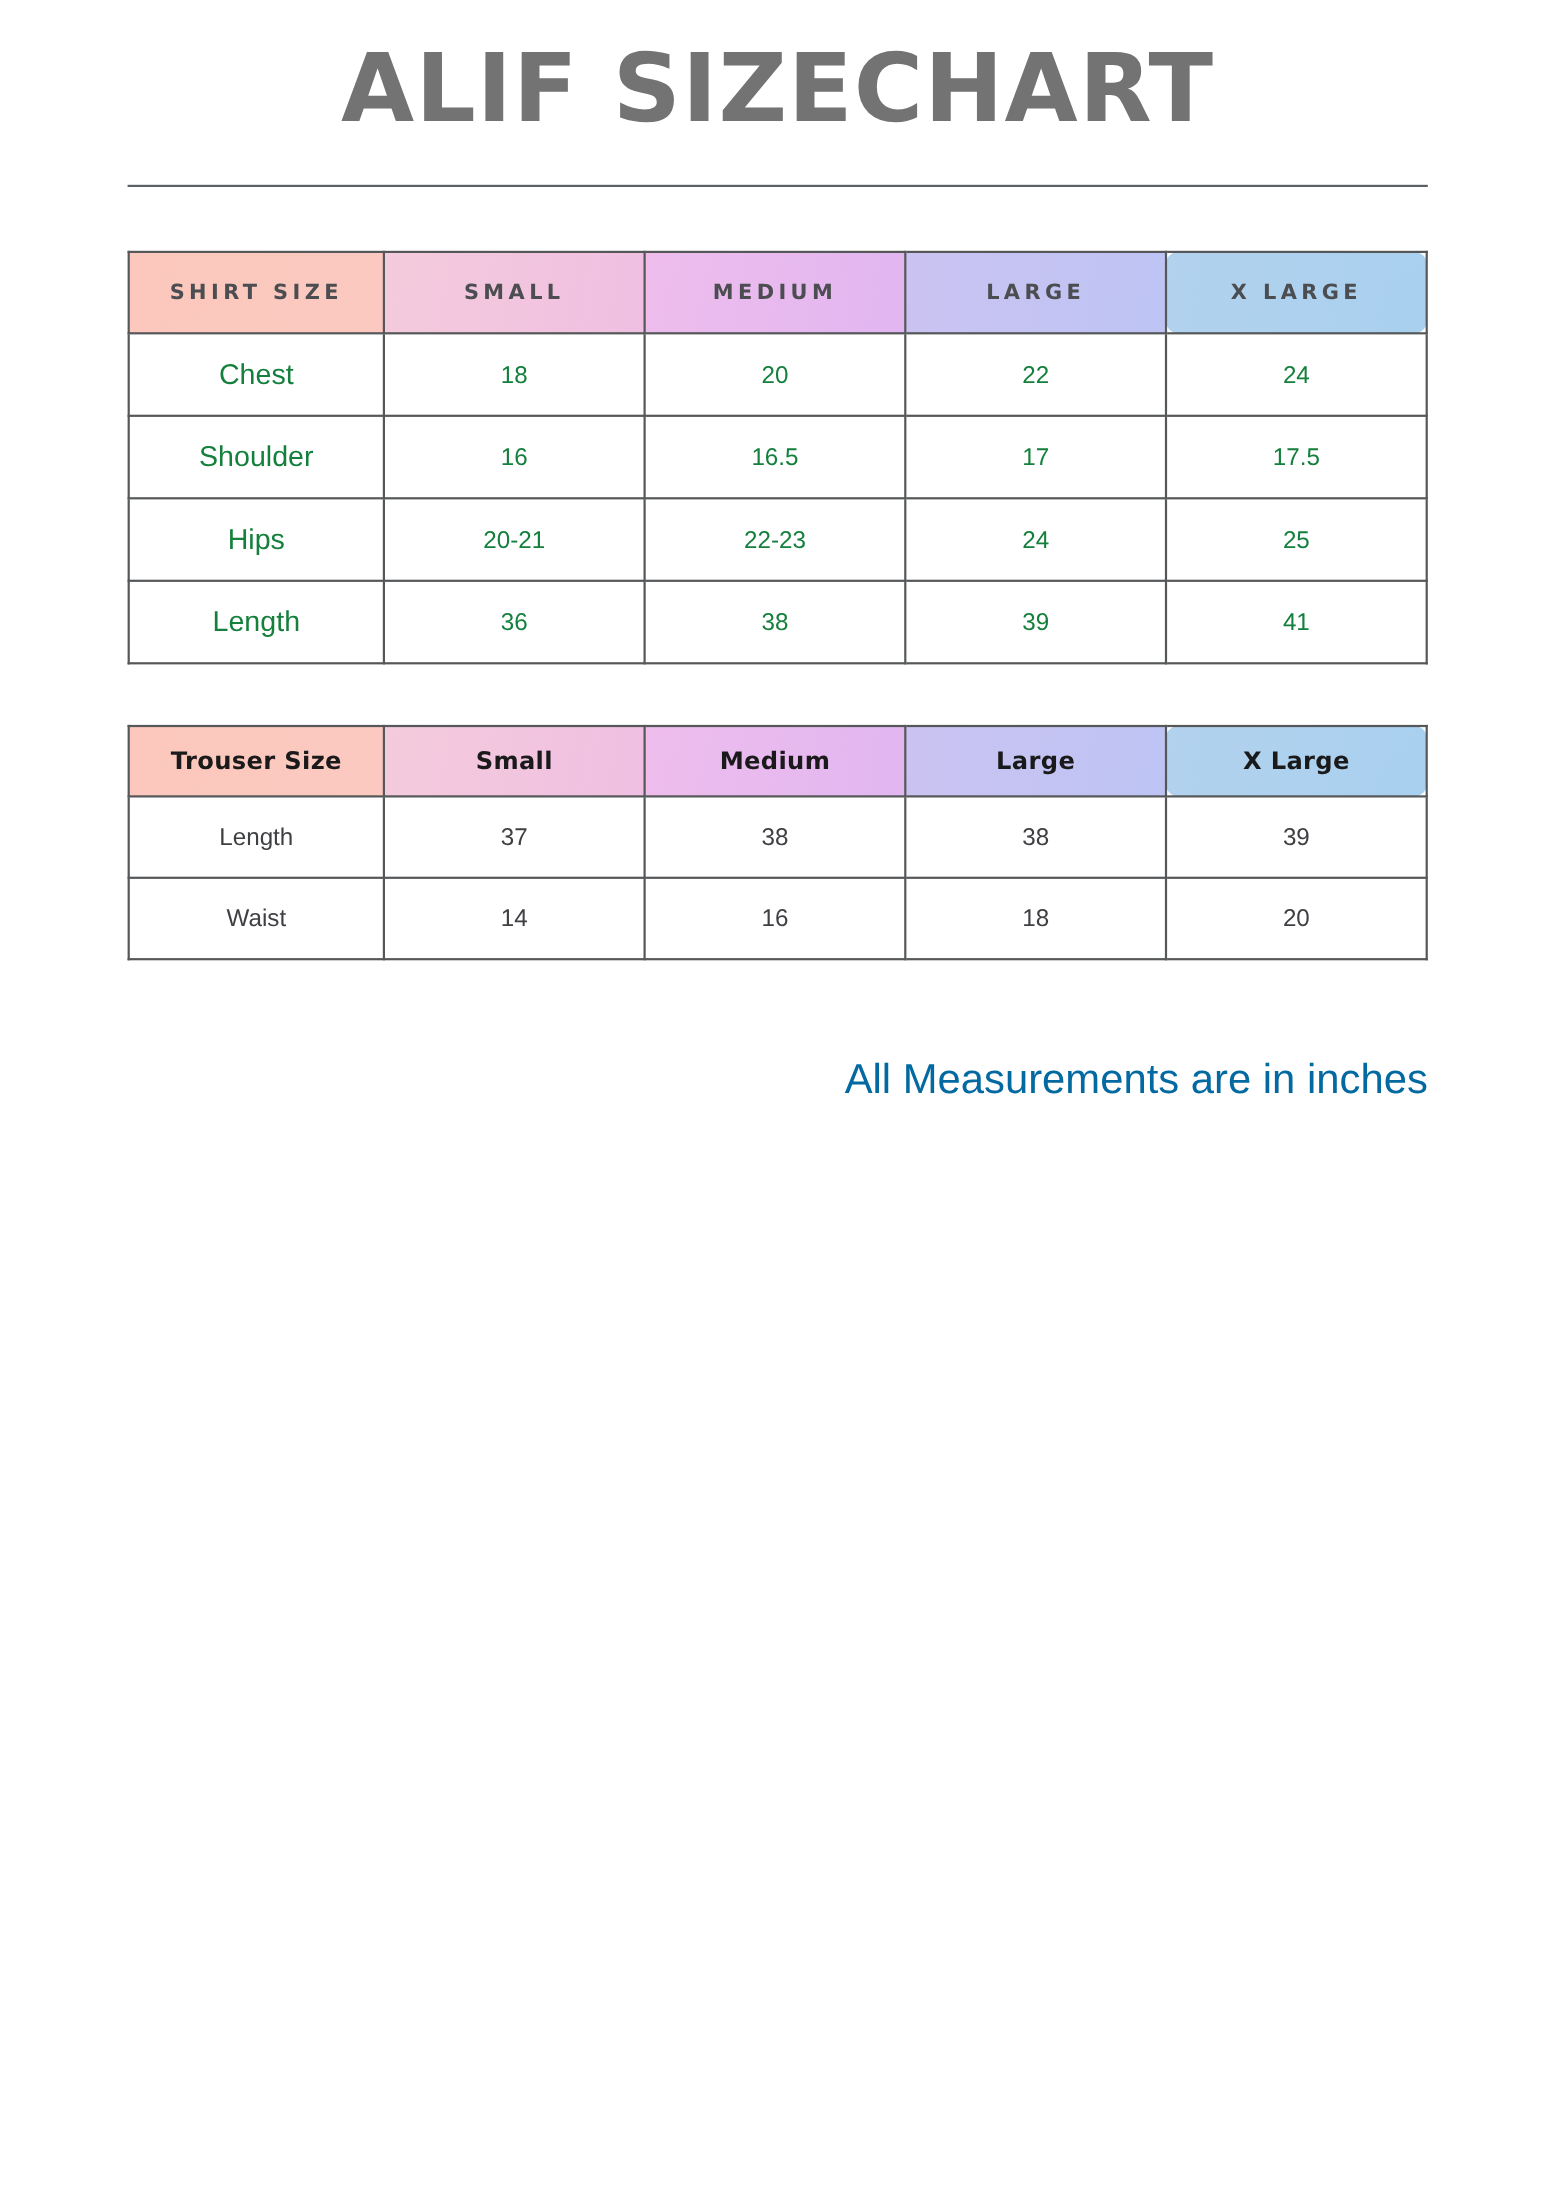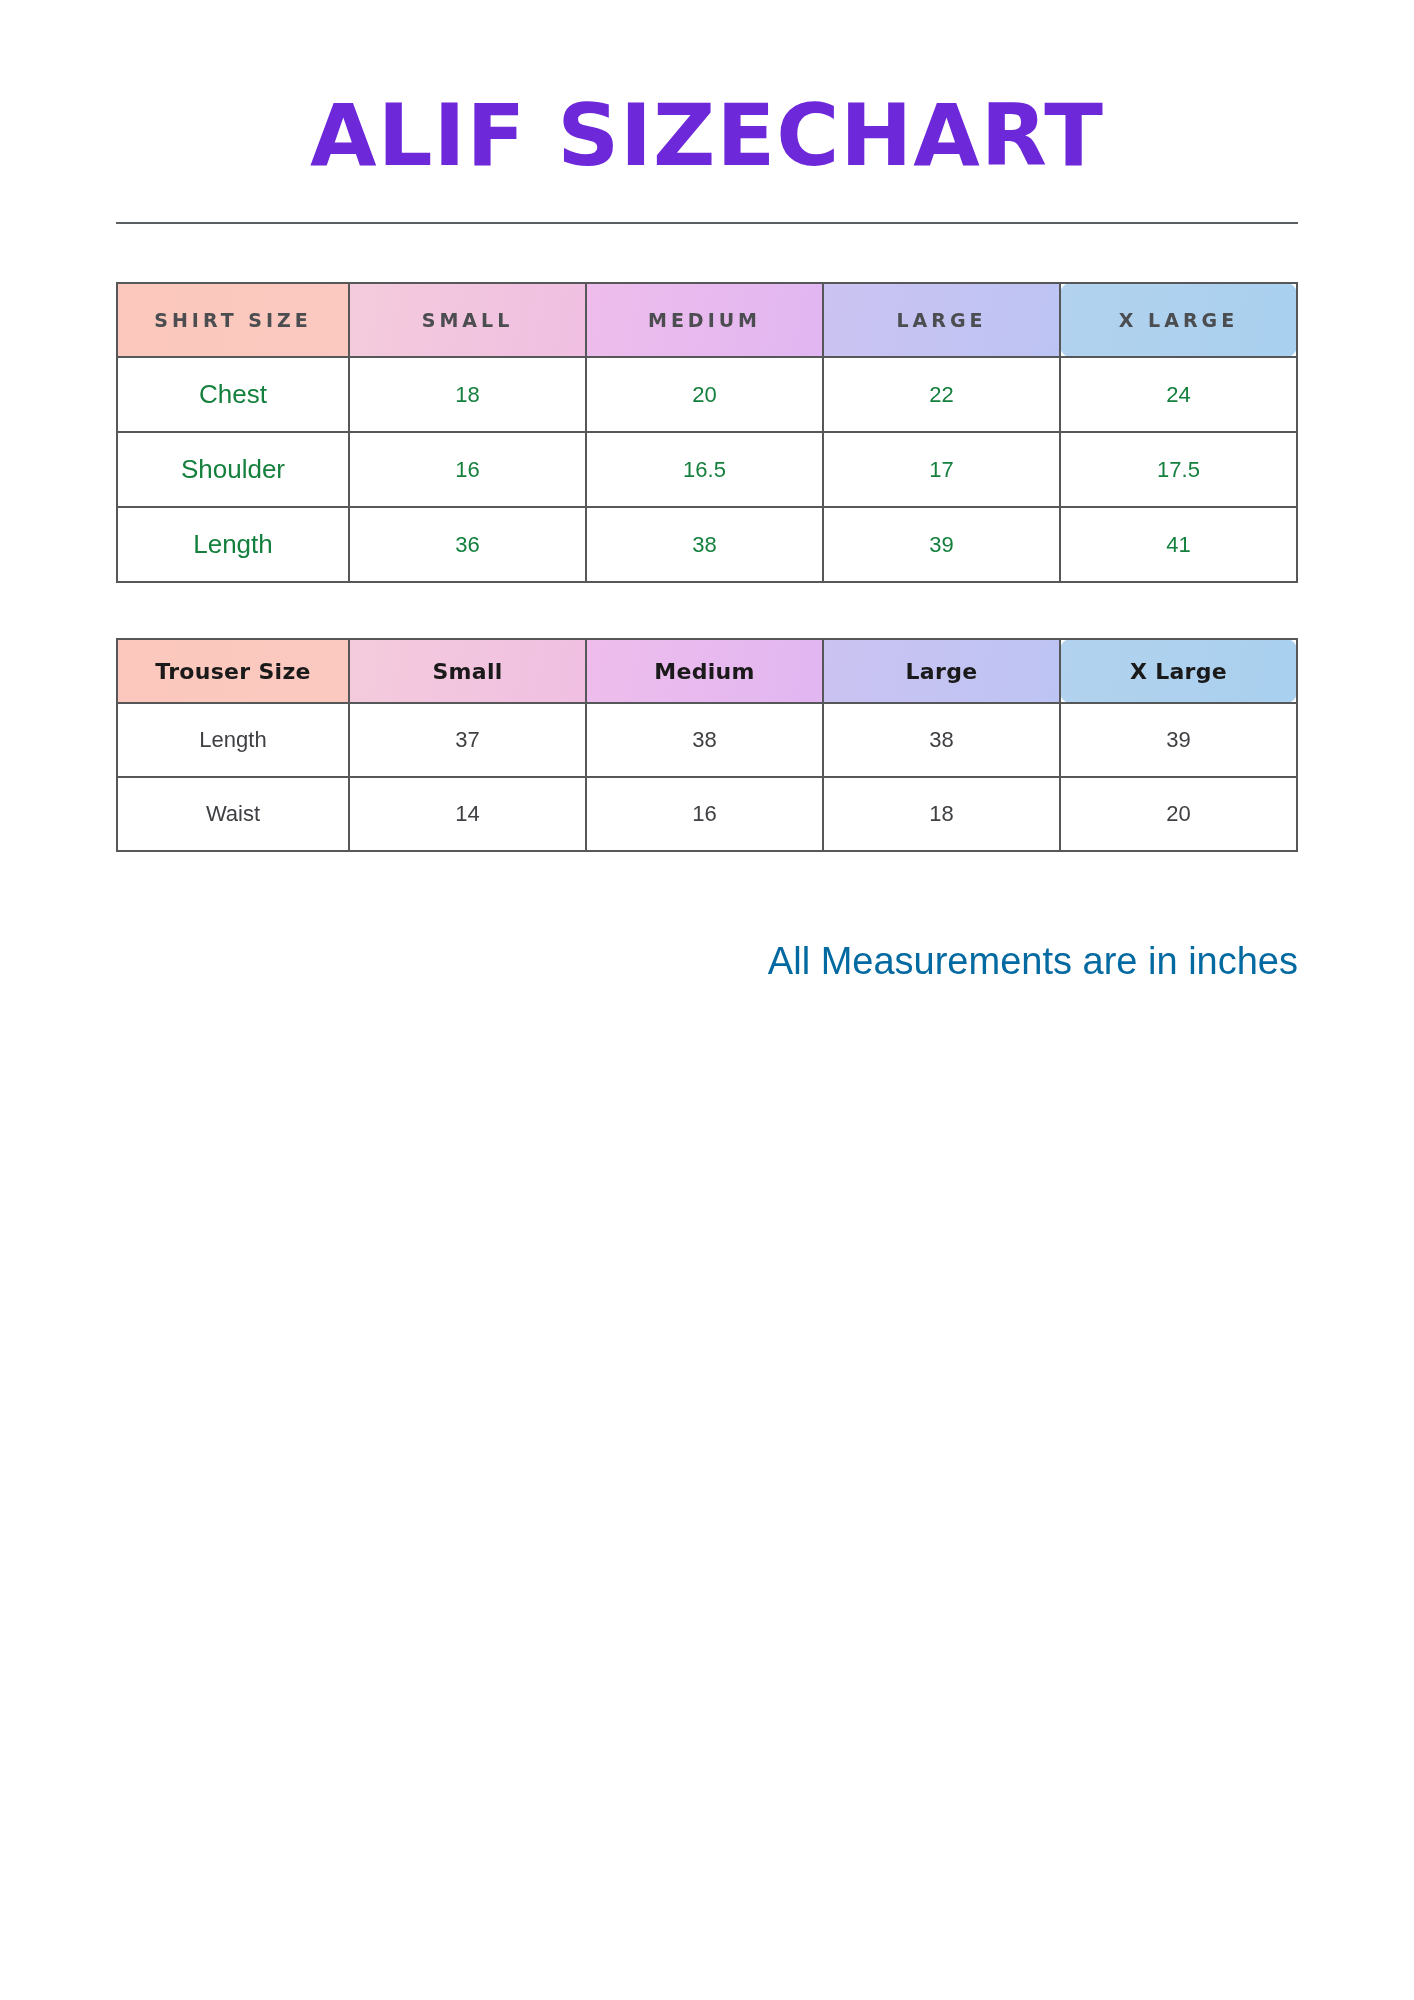--- a/index.html
+++ b/index.html
@@ -17,27 +17,27 @@
   }
   .page {
     width: 1414px;
     height: 2000px;
     box-sizing: border-box;
     padding: 0 116px;
     position: relative;
   }
   .title {
     margin: 0;
-    padding-top: 90px;
+    padding-top: 36px;
     text-align: center;
     font-family: "DejaVu Sans", sans-serif;
     font-weight: 800;
     font-size: 86px;
     letter-spacing: 1px;
-    color: #6d28d9;
+    color: #737373;
     line-height: 1.05;
   }
   .title-rule {
     margin-top: 42px;
     height: 2px;
     background: #5b5f63;
     width: 100%;
   }
   table {
     border-collapse: collapse;
@@ -144,20 +144,27 @@
         <td class="val">24</td>
       </tr>
       <tr>
         <td class="label">Shoulder</td>
         <td class="val">16</td>
         <td class="val">16.5</td>
         <td class="val">17</td>
         <td class="val">17.5</td>
       </tr>
       <tr>
+        <td class="label">Hips</td>
+        <td class="val">20-21</td>
+        <td class="val">22-23</td>
+        <td class="val">24</td>
+        <td class="val">25</td>
+      </tr>
+      <tr>
         <td class="label">Length</td>
         <td class="val">36</td>
         <td class="val">38</td>
         <td class="val">39</td>
         <td class="val">41</td>
       </tr>
     </tbody>
   </table>
 
   <table class="chart-table t2">

